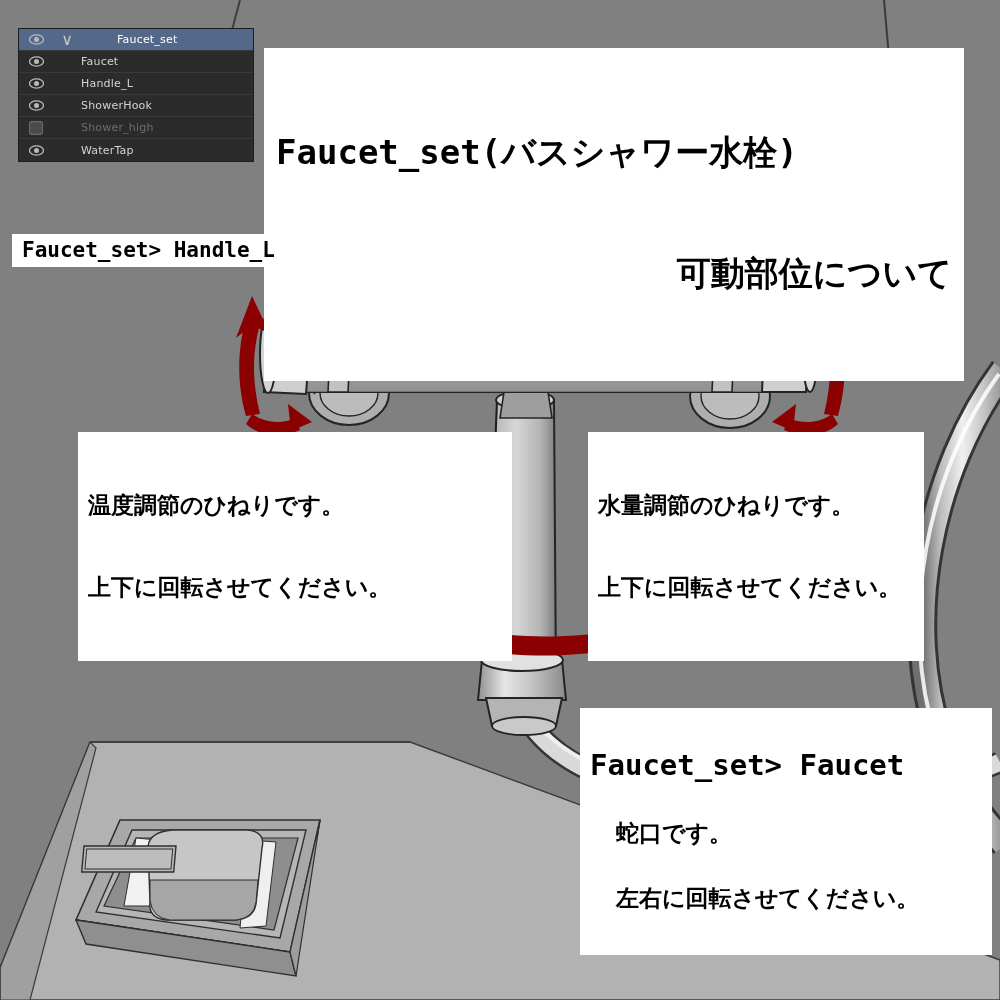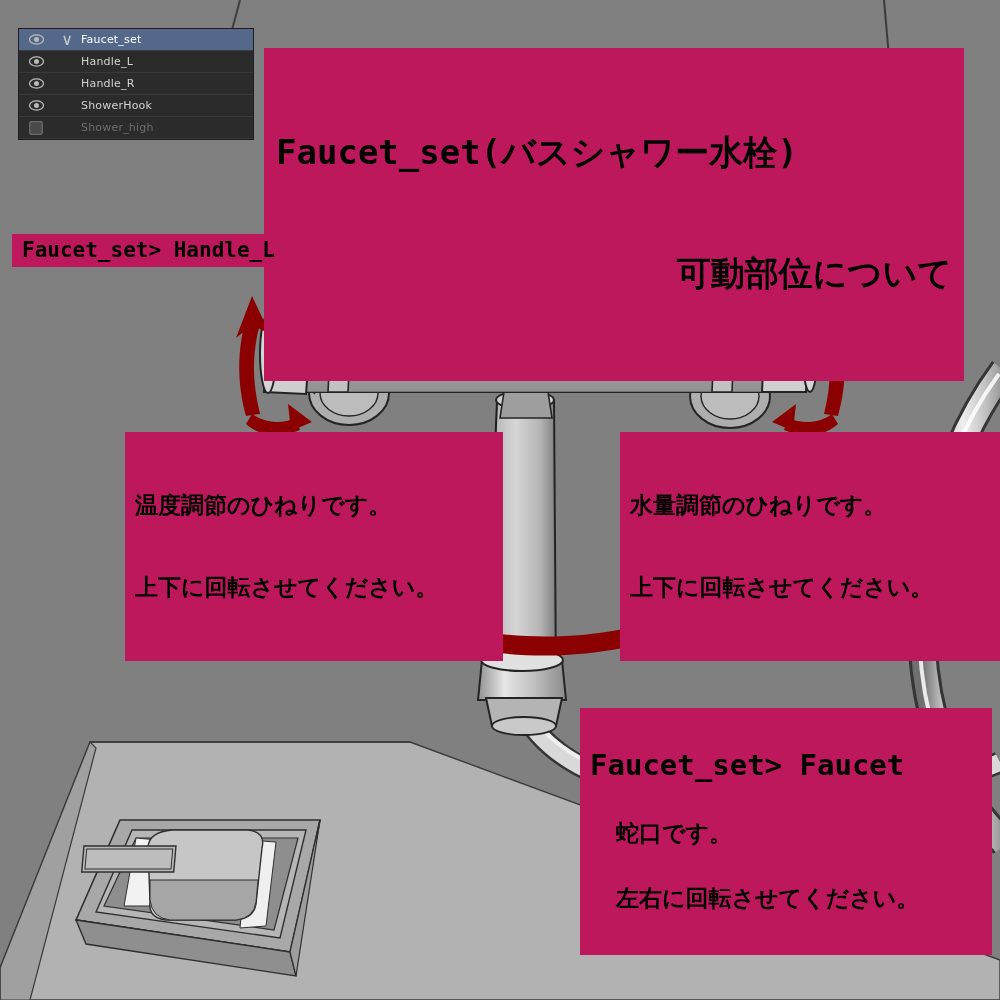--- a/index.html
+++ b/index.html
@@ -22,45 +22,45 @@
   .ol-row{
     position:relative;height:22px;display:flex;align-items:center;
     border-bottom:1px solid #3a3a3a;box-sizing:border-box;
   }
   .ol-row.selected{background:#54698a;}
   .ol-eye{width:34px;display:flex;align-items:center;justify-content:center;flex:0 0 34px;}
   .ol-expander{width:28px;display:flex;align-items:center;justify-content:center;flex:0 0 28px;color:#c8c8c8;}
   .ol-label{
     font-size:11px;color:#d2d2d2;letter-spacing:.2px;white-space:nowrap;
   }
-  .ol-row.selected .ol-label{color:#ffffff;}
+  .ol-row.selected .ol-label{color:#ffffff;margin-left:36px;}
   .ol-row.hidden-obj .ol-label{color:#6d6d6d;text-align:center;}
   .ol-row.child .ol-label{padding-left:0;}
 
   
   .cap{
-    position:absolute;background:#be185d;color:#000;
+    position:absolute;background:#ffffff;color:#000;
     font-family:"DejaVu Sans Mono","Liberation Mono",monospace;
     white-space:pre;z-index:30;line-height:1.18;
   }
   .cap.jp{font-family:"DejaVu Sans","Liberation Sans",sans-serif;font-weight:600;}
 
   #title-box{
     left:264px;top:48px;width:700px;
     padding:4px 12px 8px 12px;box-sizing:border-box;
     font-size:34px;letter-spacing:0px;
   }
   #title-box .l1{display:block;text-align:left;font-family:"DejaVu Sans Mono","Liberation Mono",monospace;font-weight:700;}
   #title-box .l2{display:block;text-align:right;font-weight:700;}
 
   #cap-handle-l{left:12px;top:234px;width:408px;padding:4px 10px;box-sizing:border-box;font-size:21px;font-weight:700;}
   #cap-handle-r{left:570px;top:234px;width:418px;padding:4px 10px;box-sizing:border-box;font-size:29px;font-weight:700;}
 
-  #cap-temp{left:78px;top:432px;width:378px;padding:6px 10px;box-sizing:border-box;font-size:23px;font-weight:600;margin-left:47px;}
-  #cap-vol{left:620px;top:432px;width:380px;padding:6px 10px;box-sizing:border-box;font-size:23px;font-weight:600;}
+  #cap-temp{left:78px;top:432px;width:434px;padding:6px 10px;box-sizing:border-box;font-size:23px;font-weight:600;}
+  #cap-vol{left:588px;top:432px;width:336px;padding:6px 10px;box-sizing:border-box;font-size:23px;font-weight:600;}
 
   #cap-faucet{left:580px;top:708px;width:412px;padding:2px 10px 6px 10px;box-sizing:border-box;}
   #cap-faucet .hdr{font-family:"DejaVu Sans Mono","Liberation Mono",monospace;font-size:29px;font-weight:700;display:block;}
   #cap-faucet .ln{font-size:23px;font-weight:600;display:block;padding-left:26px;}
 </style>
 </head>
 <body>
 
 <div id="stage">
 
@@ -240,42 +240,42 @@
       <span class="ol-eye">
         <svg width="15" height="11" viewBox="0 0 15 11">
             <ellipse cx="7.5" cy="5.5" rx="7" ry="4.6" fill="none" stroke="#b9b9b9" stroke-width="1.3"></ellipse>
             <circle cx="7.5" cy="5.5" r="2.5" fill="#b9b9b9"></circle>
           </svg>
       </span>
       <span class="ol-expander">∨</span>
       <span class="ol-label">Faucet_set</span>
     </div>
 
-
     <div class="ol-row child">
       <span class="ol-eye">
         <svg width="15" height="11" viewBox="0 0 15 11">
             <ellipse cx="7.5" cy="5.5" rx="7" ry="4.6" fill="none" stroke="#b9b9b9" stroke-width="1.3"></ellipse>
             <circle cx="7.5" cy="5.5" r="2.5" fill="#b9b9b9"></circle>
           </svg>
       </span>
       <span class="ol-expander"></span>
+      <span class="ol-label">Faucet</span>
+    </div>
+
+    <div class="ol-row child">
+      <span class="ol-eye">
+        <svg width="15" height="11" viewBox="0 0 15 11">
+            <ellipse cx="7.5" cy="5.5" rx="7" ry="4.6" fill="none" stroke="#b9b9b9" stroke-width="1.3"></ellipse>
+            <circle cx="7.5" cy="5.5" r="2.5" fill="#b9b9b9"></circle>
+          </svg>
+      </span>
+      <span class="ol-expander"></span>
       <span class="ol-label">Handle_L</span>
     </div>
 
-    <div class="ol-row child">
-      <span class="ol-eye">
-        <svg width="15" height="11" viewBox="0 0 15 11">
-            <ellipse cx="7.5" cy="5.5" rx="7" ry="4.6" fill="none" stroke="#b9b9b9" stroke-width="1.3"></ellipse>
-            <circle cx="7.5" cy="5.5" r="2.5" fill="#b9b9b9"></circle>
-          </svg>
-      </span>
-      <span class="ol-expander"></span>
-      <span class="ol-label">Handle_R</span>
-    </div>
 
     <div class="ol-row child">
       <span class="ol-eye">
         <svg width="15" height="11" viewBox="0 0 15 11">
             <ellipse cx="7.5" cy="5.5" rx="7" ry="4.6" fill="none" stroke="#b9b9b9" stroke-width="1.3"></ellipse>
             <circle cx="7.5" cy="5.5" r="2.5" fill="#b9b9b9"></circle>
           </svg>
       </span>
       <span class="ol-expander"></span>
       <span class="ol-label">ShowerHook</span>
@@ -285,20 +285,30 @@
       <span class="ol-eye">
         <svg width="14" height="14" viewBox="0 0 14 14">
             <rect x="0.7" y="0.7" width="12.6" height="12.6" rx="1.5" fill="#4a4a4a" stroke="#6a6a6a" stroke-width="1.3"></rect>
           </svg>
       </span>
       <span class="ol-expander"></span>
       <span class="ol-label">Shower_high</span>
     </div>
 
 
+    <div class="ol-row child" style="border-bottom:none">
+      <span class="ol-eye">
+        <svg width="15" height="11" viewBox="0 0 15 11">
+            <ellipse cx="7.5" cy="5.5" rx="7" ry="4.6" fill="none" stroke="#b9b9b9" stroke-width="1.3"></ellipse>
+            <circle cx="7.5" cy="5.5" r="2.5" fill="#b9b9b9"></circle>
+          </svg>
+      </span>
+      <span class="ol-expander"></span>
+      <span class="ol-label">WaterTap</span>
+    </div>
   </div>
 
   <div class="cap" id="title-box">
     <span class="l1">Faucet_set(バスシャワー水栓)</span>
     <span class="l2">可動部位について</span>
   </div>
 
   <div class="cap" id="cap-handle-l">Faucet_set&gt; Handle_L</div>
 
   <div class="cap jp" id="cap-temp">

